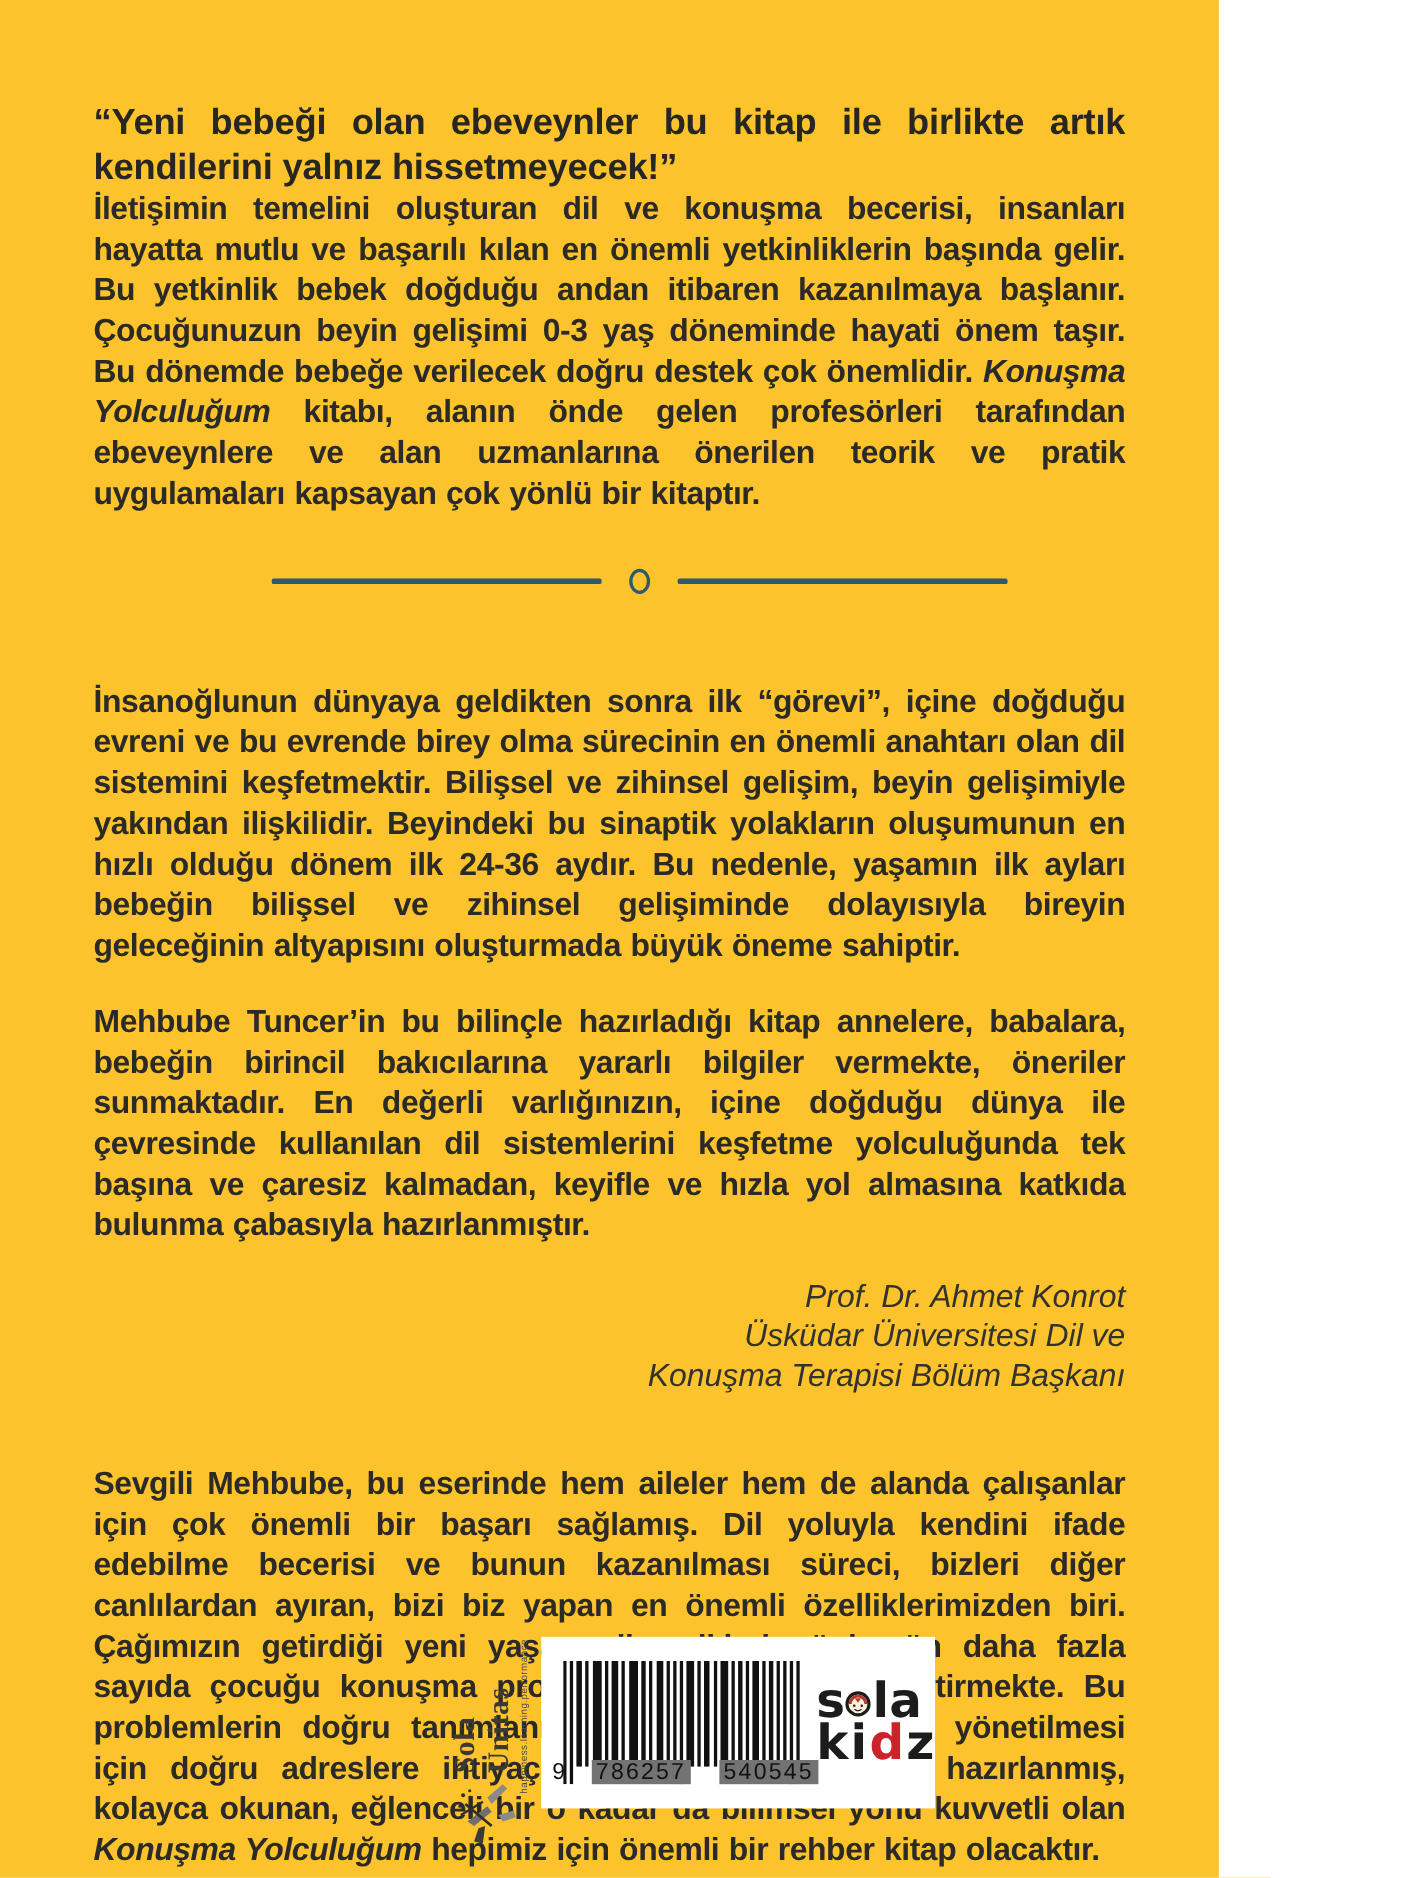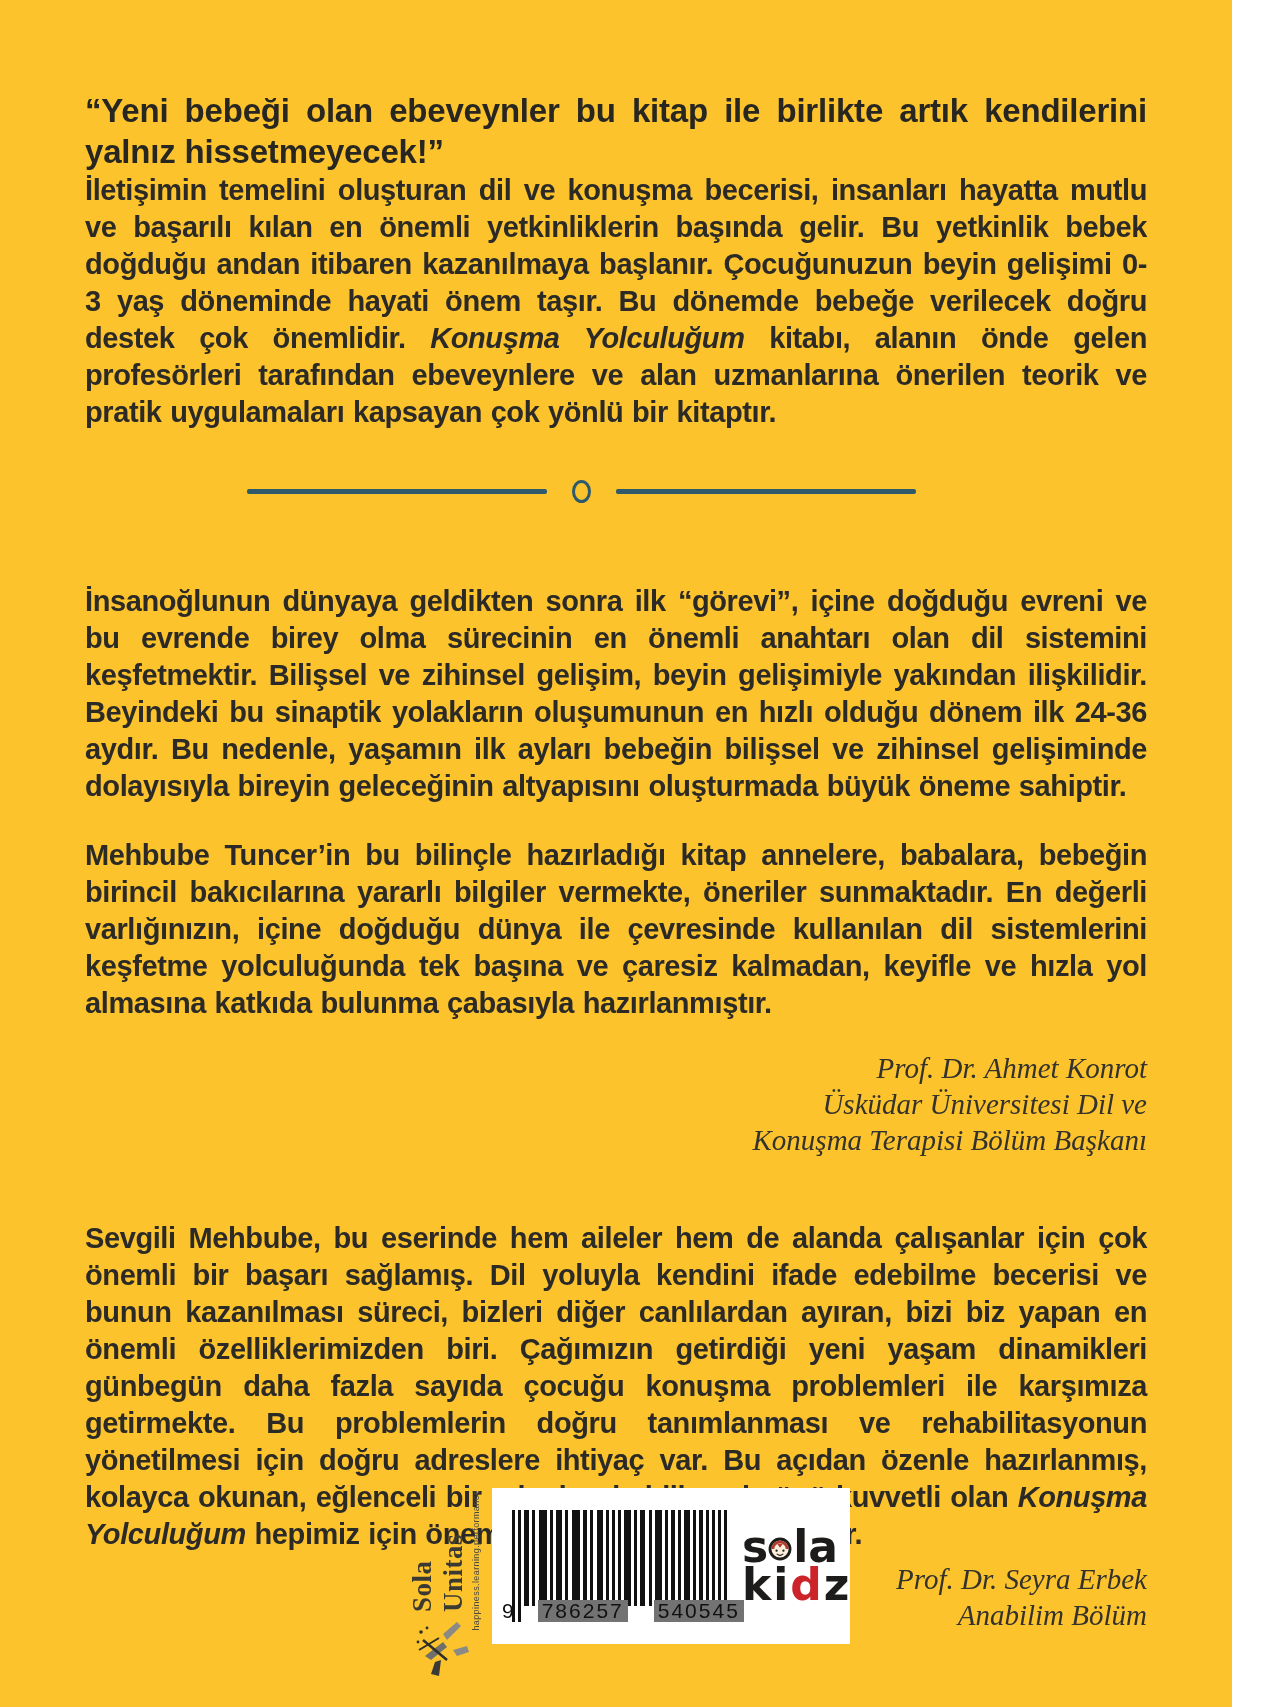--- a/index.html
+++ b/index.html
@@ -1,19 +1,19 @@
 <!DOCTYPE html>
 <html lang="tr"><head>
 <meta charset="utf-8">
 <style>
   * { margin:0; padding:0; box-sizing:border-box; }
   html,body { width:1280px; height:1707px; }
   body { font-family:"Liberation Sans", sans-serif; }
   .page {
-    position:relative; width:1232px; height:1707px;
+    position:relative; width:1108px; height:1707px;
     background:#FCC32D; color:#2B2A26; overflow:hidden;
   }
   .content { padding:90px 85px 0 85px; }
 
   .headline {
     font-size:33px; line-height:41px; font-weight:700;
     text-align:justify; letter-spacing:-0.2px; color:#272621;
   }
   .bodytext {
     font-size:29px; line-height:37px; font-weight:700;
@@ -31,21 +31,21 @@
     display:flex; align-items:center;
   }
   .divider .dline { width:300px; height:5px; background:#2E5A6B; border-radius:2px; }
   .divider .dgap { width:25px; }
   .divider .dring {
     width:19px; height:23px; border:3px solid #2E5A6B; border-radius:50%;
     background:transparent;
   }
 
   .sig {
-    font-family:Liberation Serif, serif; font-style:italic;
+    font-family:Liberation Sans, sans-serif; font-style:italic;
     font-size:29px; line-height:36px; text-align:right; color:#33322C;
   }
   .sig1 { margin-top:28px; }
   .sig2 { margin-top:8px; }
 
   .footer { position:absolute; left:398px; top:1488px; display:flex; align-items:flex-start; }
   .unitas { width:92px; display:flex; flex-direction:column; align-items:center; padding-top:2px; }
   .unitas-text { display:flex; flex-direction:row; align-items:flex-start; height:122px; }
   .unitas-name {
     writing-mode:vertical-rl; transform:rotate(180deg);

